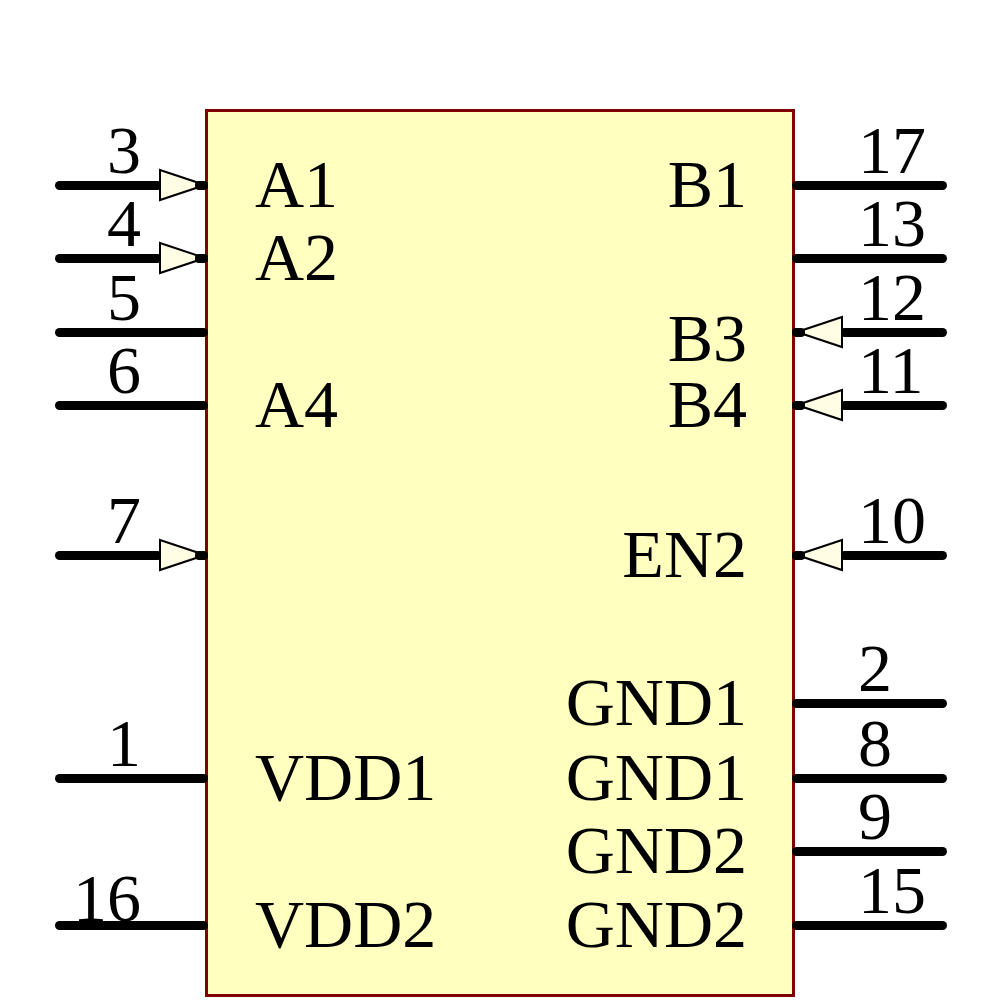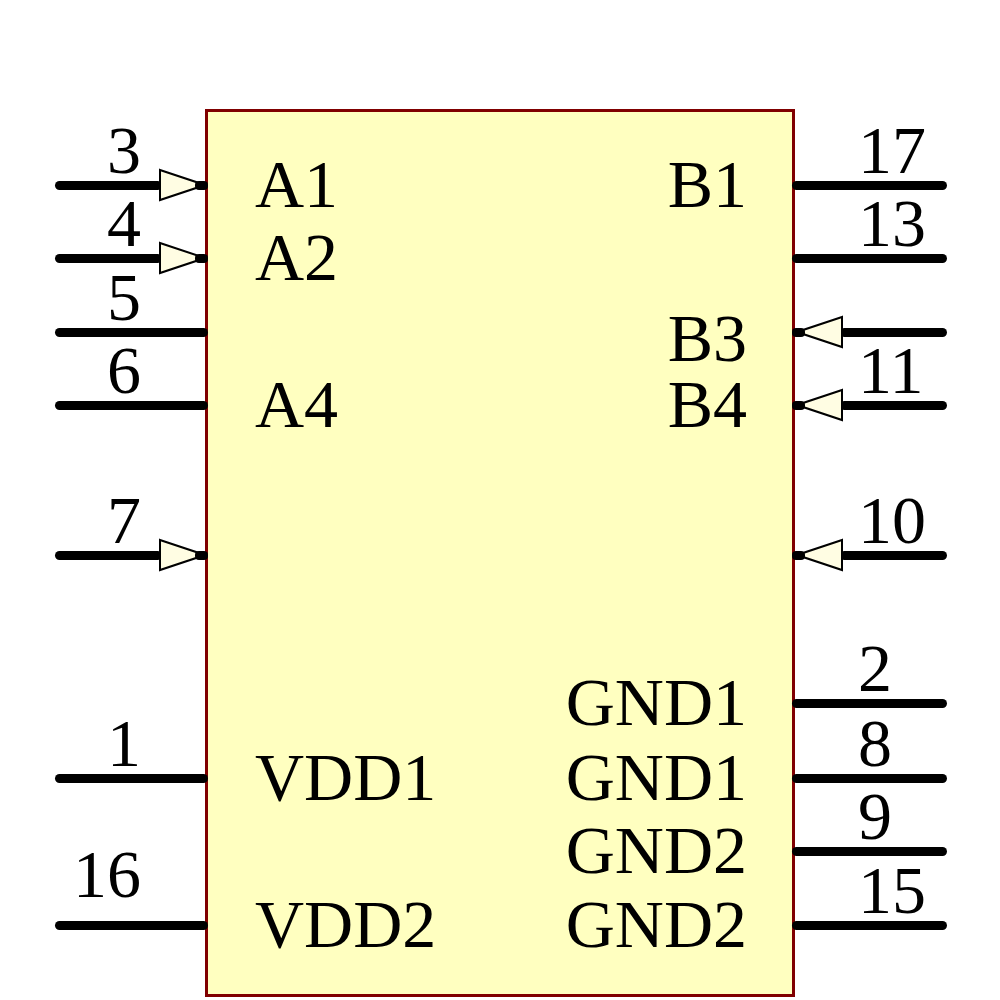--- a/index.html
+++ b/index.html
@@ -64,51 +64,53 @@
       <polygon points="1,2 46,17 1,32"></polygon>
     </svg>
   <div class="nub" style="left:195px; top:550.5px"></div>
   <div class="num num-l" style="top:486px">7</div>
 
   <div class="wire" style="left:55px; top:773.5px; width:153px"></div>
   <div class="num num-l" style="top:709px">1</div>
   <div class="lbl lbl-l" style="top:743px">VDD1</div>
 
   <div class="wire" style="left:55px; top:920.5px; width:153px"></div>
-  <div class="num num-l" style="top:840px">16</div>
+  <div class="num num-l" style="top:864px">16</div>
   <div class="lbl lbl-l" style="top:890px">VDD2</div>
 
   <div class="wire" style="left:792px; top:180.5px; width:155px"></div>
   <div class="num num-r" style="top:116px">17</div>
   <div class="lbl lbl-r" style="top:150px">B1</div>
 
   <div class="wire" style="left:792px; top:253.5px; width:155px"></div>
   <div class="num num-r" style="top:189px">13</div>
 
   <div class="wire" style="left:840px; top:327.5px; width:107px"></div>
   <svg class="arrow" style="left:795px; top:315px" viewBox="0 0 48 34">
       <polygon points="47,2 2,17 47,32"></polygon>
     </svg>
   <div class="nub" style="left:792px; top:327.5px"></div>
+  <div class="num num-r" style="top:263px">12</div>
   <div class="lbl lbl-r" style="top:304px">B3</div>
 
   <div class="wire" style="left:840px; top:400.5px; width:107px"></div>
   <svg class="arrow" style="left:795px; top:388px" viewBox="0 0 48 34">
       <polygon points="47,2 2,17 47,32"></polygon>
     </svg>
   <div class="nub" style="left:792px; top:400.5px"></div>
   <div class="num num-r" style="top:336px">11</div>
   <div class="lbl lbl-r" style="top:370px">B4</div>
 
   <div class="wire" style="left:840px; top:550.5px; width:107px"></div>
   <svg class="arrow" style="left:795px; top:538px" viewBox="0 0 48 34">
       <polygon points="47,2 2,17 47,32"></polygon>
     </svg>
   <div class="nub" style="left:792px; top:550.5px"></div>
   <div class="num num-r" style="top:486px">10</div>
+  <div class="lbl lbl-r" style="top:520px">EN2</div>
 
   <div class="wire" style="left:792px; top:698.5px; width:155px"></div>
   <div class="num num-r" style="top:634px">2</div>
   <div class="lbl lbl-r" style="top:668px">GND1</div>
 
   <div class="wire" style="left:792px; top:773.5px; width:155px"></div>
   <div class="num num-r" style="top:709px">8</div>
   <div class="lbl lbl-r" style="top:743px">GND1</div>
 
   <div class="wire" style="left:792px; top:846.5px; width:155px"></div>

